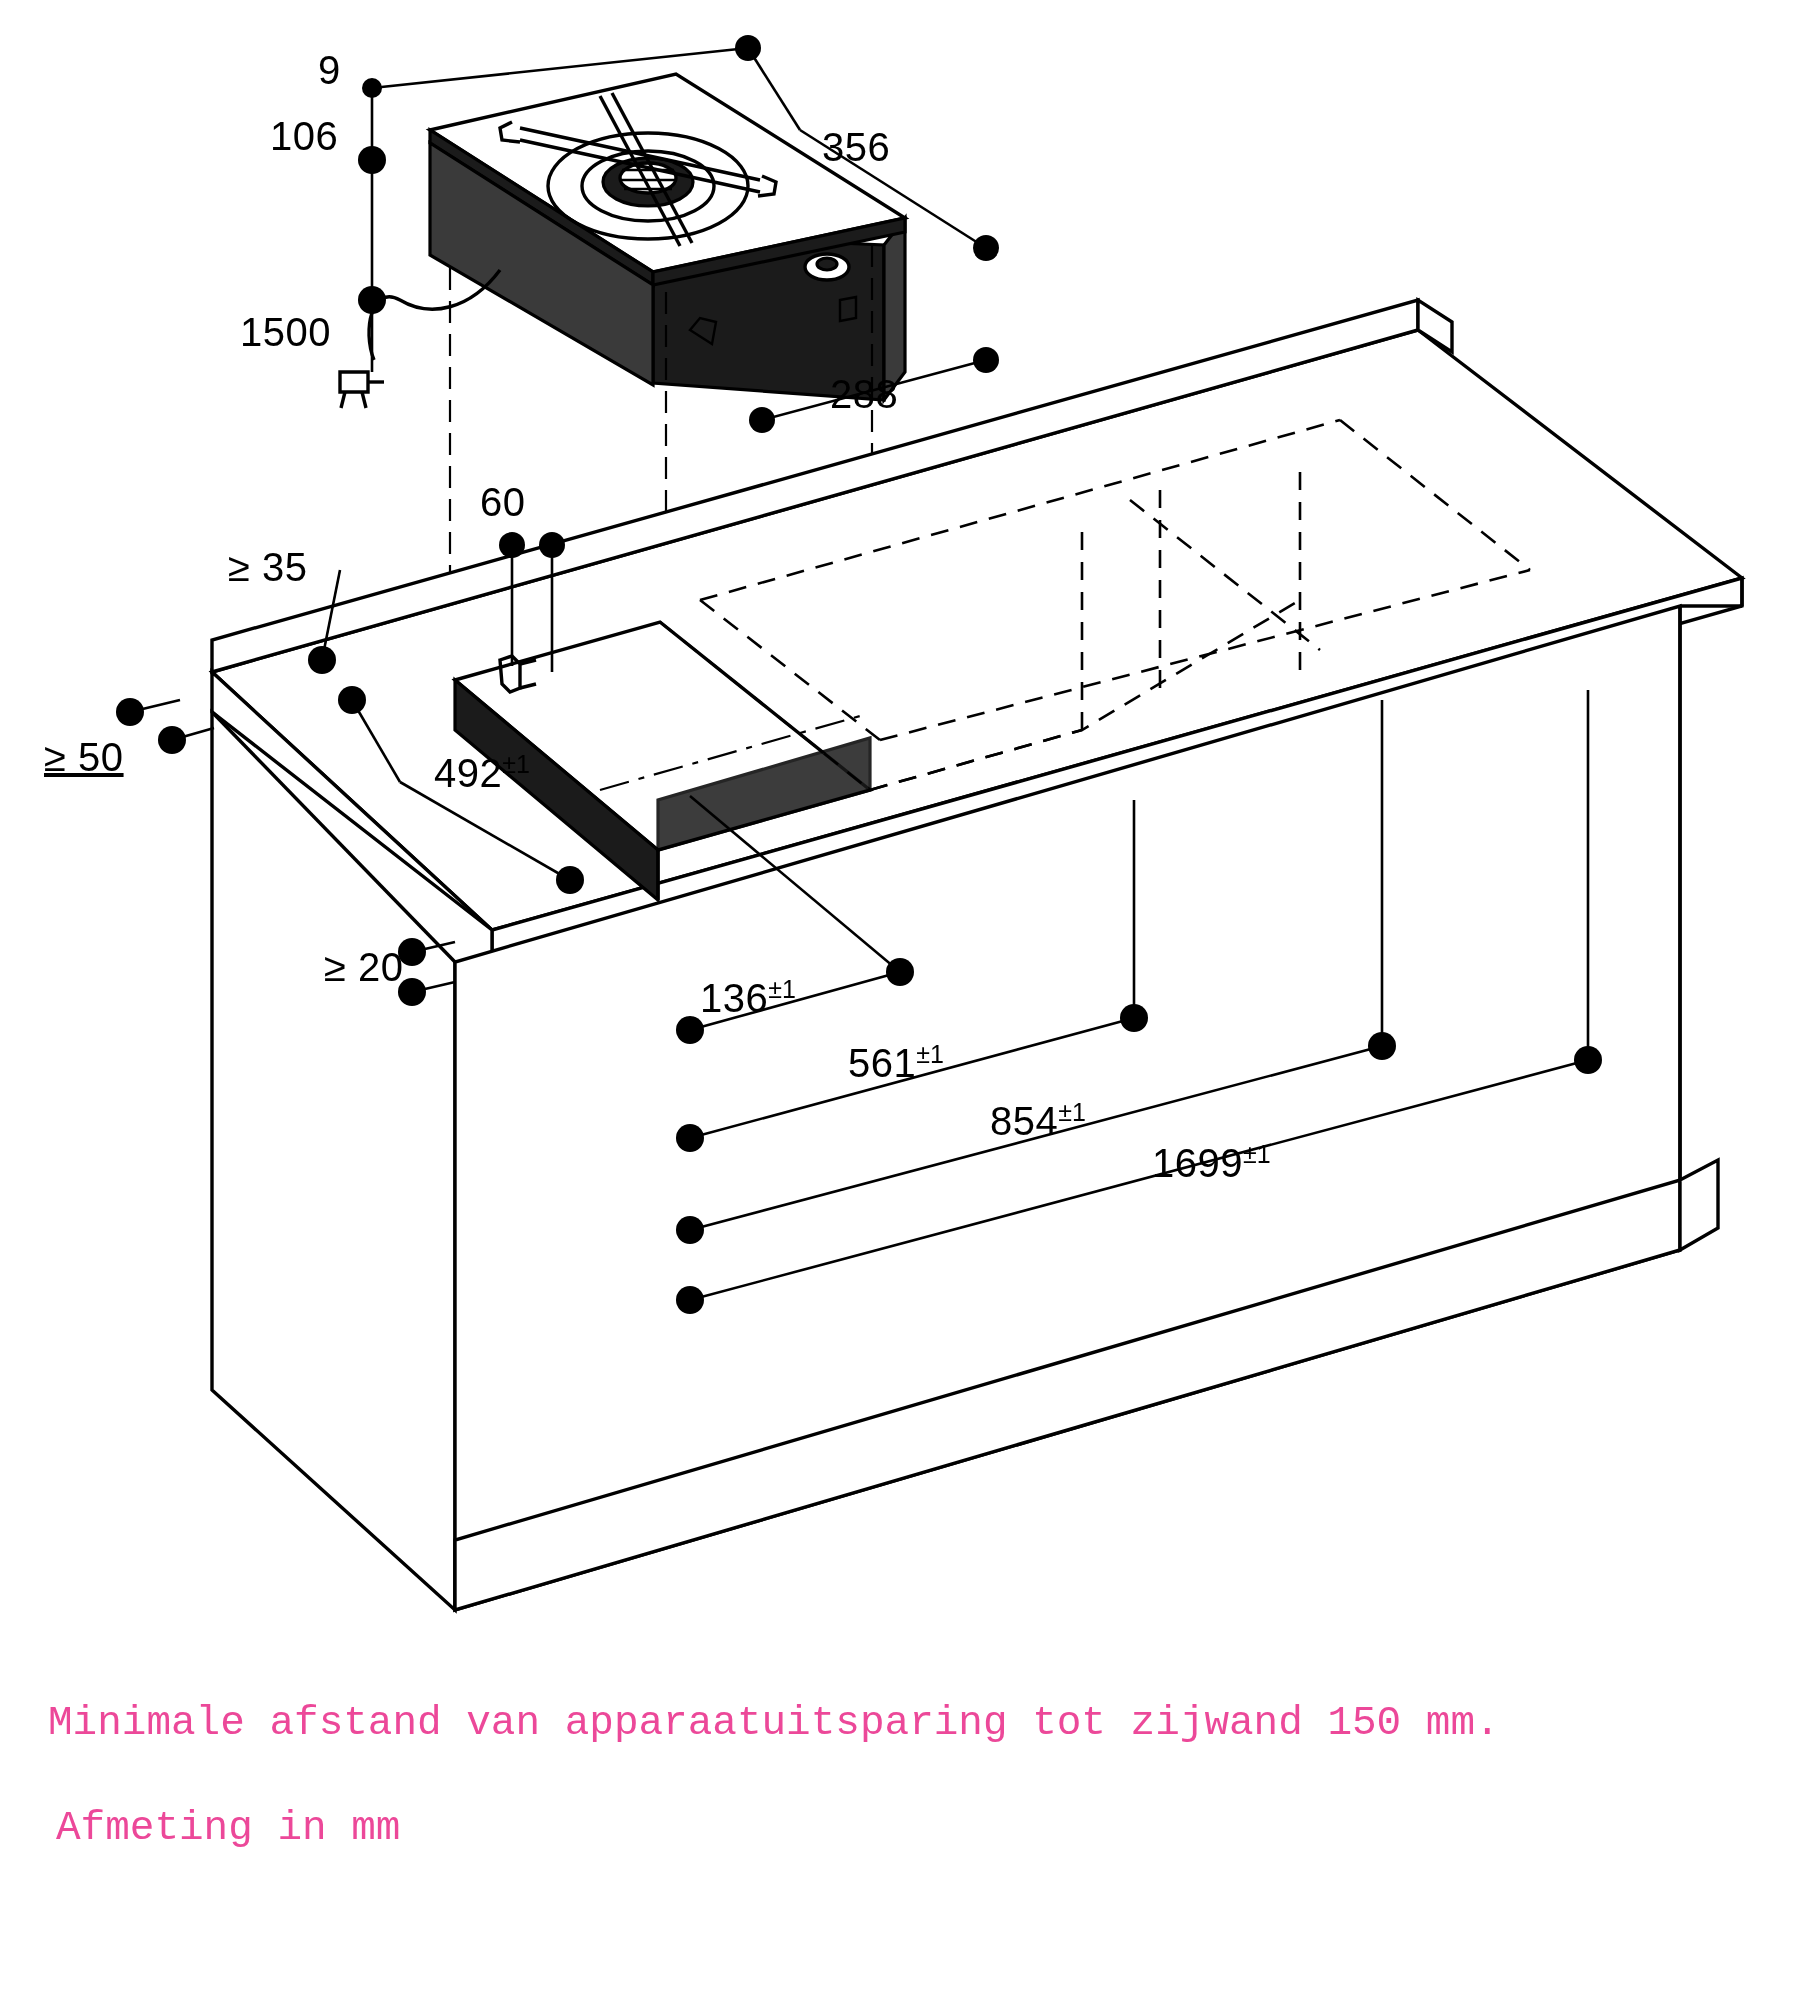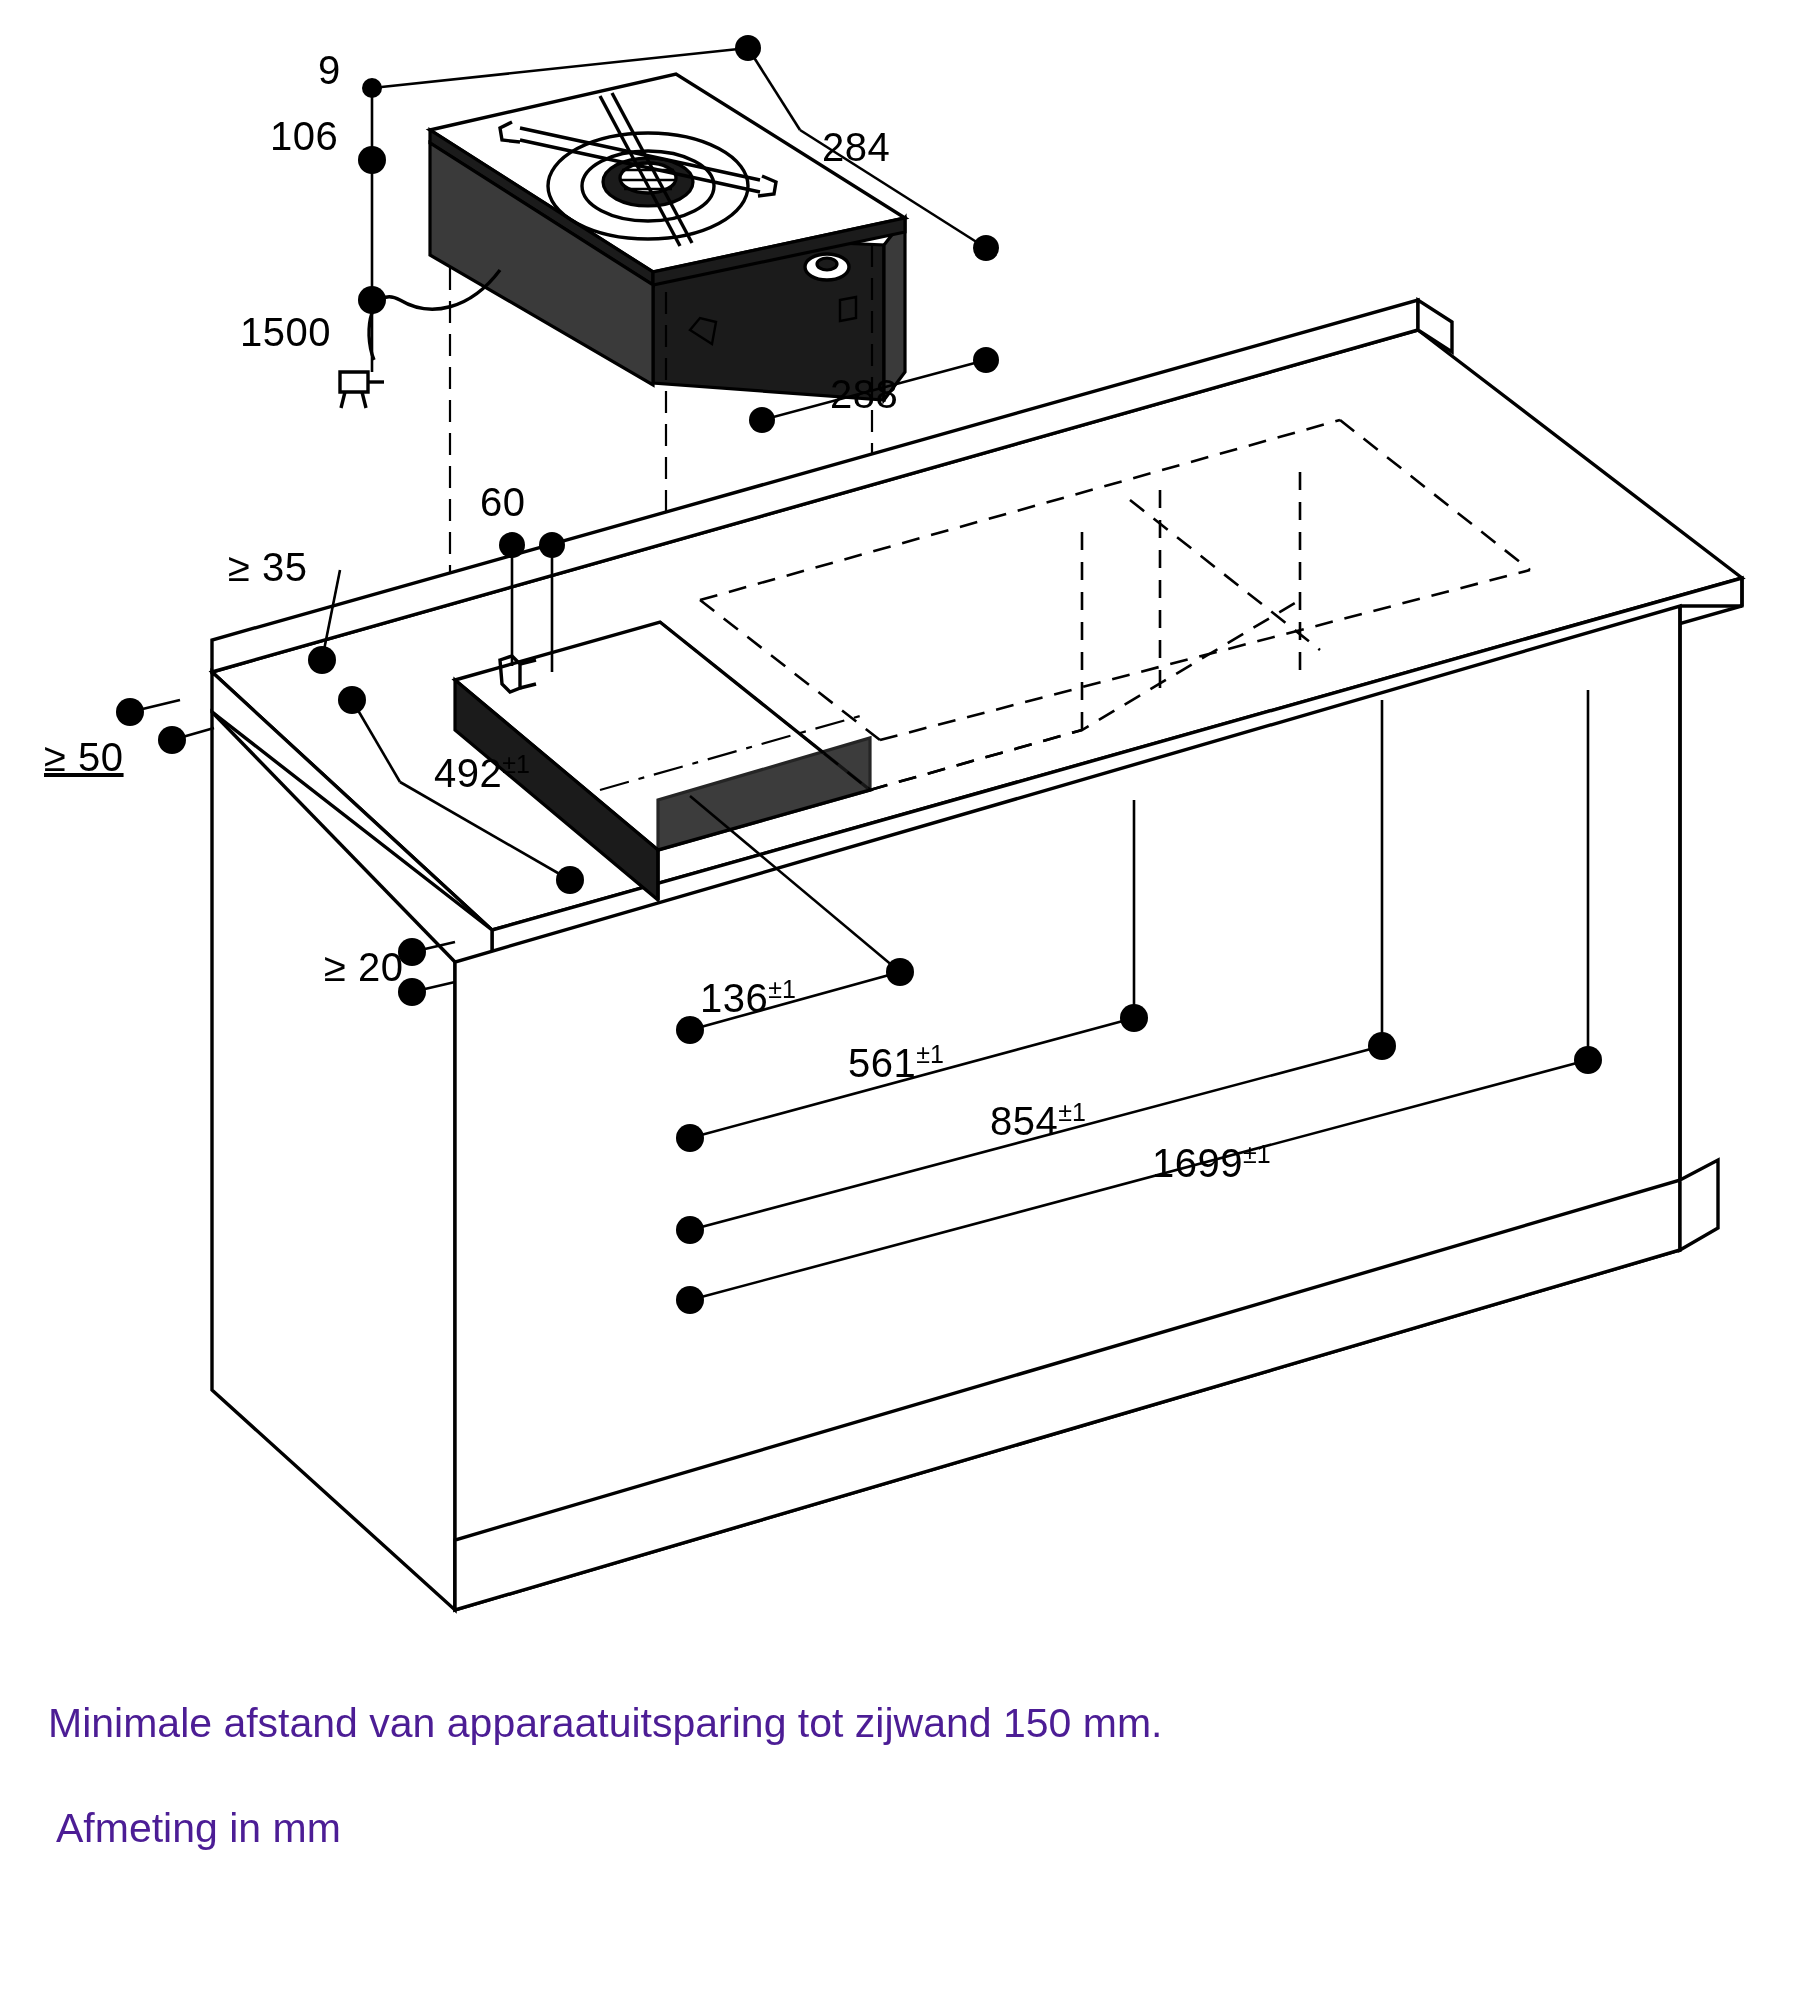--- a/index.html
+++ b/index.html
@@ -38,23 +38,23 @@
     white-space: nowrap;
     letter-spacing: 0.5px;
   }
   .dim-label sup {
     font-size: 25px;
     vertical-align: super;
     letter-spacing: 0;
   }
   .caption {
     position: absolute;
-    font-family: Liberation Sans, sans-serif;
+    font-family: Liberation Mono, monospace;
     font-size: 41px;
-    color: #4c1d95;
+    color: #ec4899;
     white-space: nowrap;
   }
 </style>
 </head>
 <body>
 
 <div id="stage">
 
   <svg id="drawing" viewBox="0 0 1805 2000">
     <defs>
@@ -237,21 +237,21 @@
 
       <circle class="dot" cx="1588" cy="1060" r="14"></circle>
       <path class="lead" d="M 1588,1060 L 1588,690"></path>
       <path class="lead" d="M 1588,1060 L 690,1300"></path>
       <circle class="dot" cx="690" cy="1300" r="14"></circle>
     </g>
   </svg>
 
   <div class="dim-label" style="left:318px; top:48px;">9</div>
   <div class="dim-label" style="left:270px; top:114px;">106</div>
-  <div class="dim-label" style="left:822px; top:125px;">284</div>
+  <div class="dim-label" style="left:822px; top:125px;">356</div>
   <div class="dim-label" style="left:240px; top:310px;">1500</div>
   <div class="dim-label" style="left:830px; top:372px;text-align:right;">288</div>
 
   <div class="dim-label" style="left:480px; top:480px;">60</div>
   <div class="dim-label" style="left:228px; top:545px;">≥ 35</div>
   <div class="dim-label" style="left:44px;  top:735px;text-decoration:underline;">≥ 50</div>
   <div class="dim-label" style="left:288px; top:945px;margin-left:36px;">≥ 20</div>
 
   <div class="dim-label" style="left:386px; top:750px;margin-left:48px;">
     <span>492</span><sup>±1</sup>

